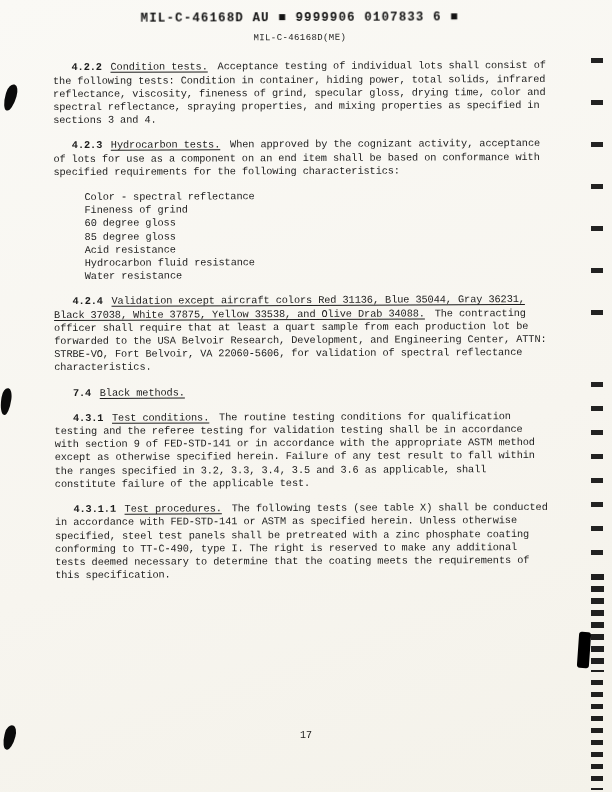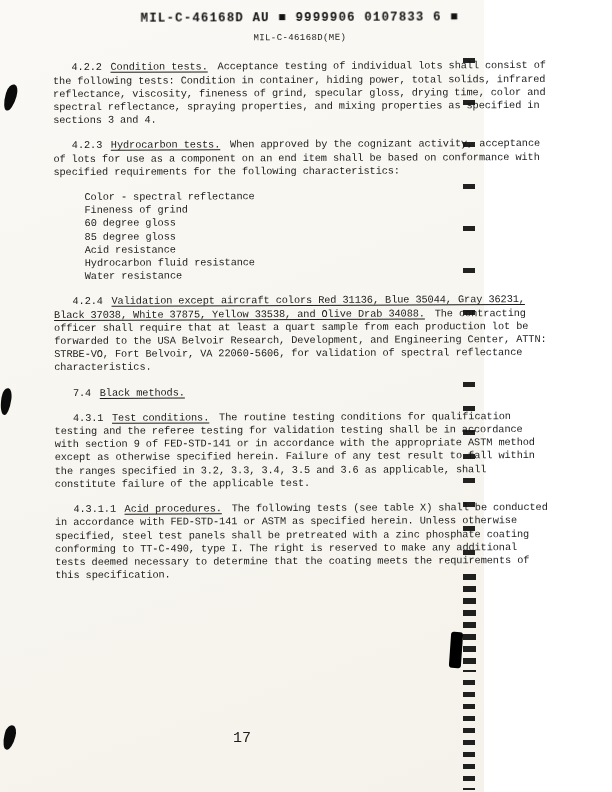--- a/index.html
+++ b/index.html
@@ -4,51 +4,51 @@
 <style>
   * { box-sizing: border-box; }
   html, body { margin: 0; padding: 0; }
   body {
     width: 612px; height: 792px; overflow: hidden;
     background: #ffffff;
     font-family: "Liberation Mono", "DejaVu Sans Mono", monospace;
     color: #1c1c1c;
   }
   .page {
-    position: relative; width: 484px; height: 792px;
+    position: relative; width: 612px; height: 792px;
     background: linear-gradient(160deg, #faf9f5 0%, #f7f5ef 60%, #f4f2ea 100%);
   }
   .content {
     position: absolute; left: 54px; top: 12px; width: 494px;
     transform: rotate(-0.25deg);
     font-size: 10.3px; line-height: 13.2px; letter-spacing: -0.1px;
     text-align: left;
   }
   .scan-header {
     text-align: center; font-weight: bold; font-size: 12.5px;
     letter-spacing: 1.1px; color: #131313; margin-bottom: 7px;
     filter: blur(0.3px);
   }
   .doc-id {
     text-align: center; font-size: 9px; letter-spacing: 0.4px;
     margin-bottom: 15px; color: #222;
   }
   .para { margin: 0 0 12px 0; text-indent: 3ch; }
-  .num { margin-right: 0.4ch; }
+  .num { margin-right: 0.4ch; font-weight: bold; }
   .title {
     text-decoration: underline;
     text-underline-offset: 1.5px;
     text-decoration-thickness: 1px;
     margin-right: 0.6ch;
   }
   .char-list { margin: 0 0 12px 5ch; }
   .char-item { line-height: 13.2px; }
   .page-number {
     position: absolute; left: 0; top: 730px; width: 100%;
-    text-align: center; font-size: 15px; color: #1c1c1c;
+    text-align: center; font-size: 10px; color: #1c1c1c;
   }
   
   .ink-blob {
     position: absolute; background: #0b0b0b;
     border-radius: 55% 45% 50% 50% / 38% 42% 62% 58%;
   }
   .blob-1 { left: 5px;  top: 84px;  width: 11px; height: 27px; transform: rotate(16deg); }
   .blob-2 { left: 1px;  top: 388px; width: 10px; height: 27px; transform: rotate(8deg); }
   .blob-3 { left: 4px;  top: 725px; width: 11px; height: 25px; transform: rotate(14deg); }
   .edge-marks { position: absolute; opacity: 0.92; }
@@ -117,21 +117,21 @@
     </p>
 
     <p class="para">
       <span class="num">4.3.1</span>
       <span class="title">Test conditions.</span>
       <span class="body-text">The routine testing conditions for qualification testing and the referee testing for validation testing shall be in accordance with section 9 of FED-STD-141 or in accordance with the appropriate ASTM method except as otherwise specified herein. Failure of any test result to fall within the ranges specified in 3.2, 3.3, 3.4, 3.5 and 3.6 as applicable, shall constitute failure of the applicable test.</span>
     </p>
 
     <p class="para">
       <span class="num">4.3.1.1</span>
-      <span class="title">Acid procedures.</span>
+      <span class="title">Test procedures.</span>
       <span class="body-text">The following tests (see table X) shall be conducted in accordance with FED-STD-141 or ASTM as specified herein. Unless otherwise specified, steel test panels shall be pretreated with a zinc phosphate coating conforming to TT-C-490, type I. The right is reserved to make any additional tests deemed necessary to determine that the coating meets the requirements of this specification.</span>
     </p>
 
   </div>
 
   <div class="page-number">17</div>
 
   <div class="ink-blob blob-1"></div>
   <div class="ink-blob blob-2"></div>
   <div class="ink-blob blob-3"></div>

